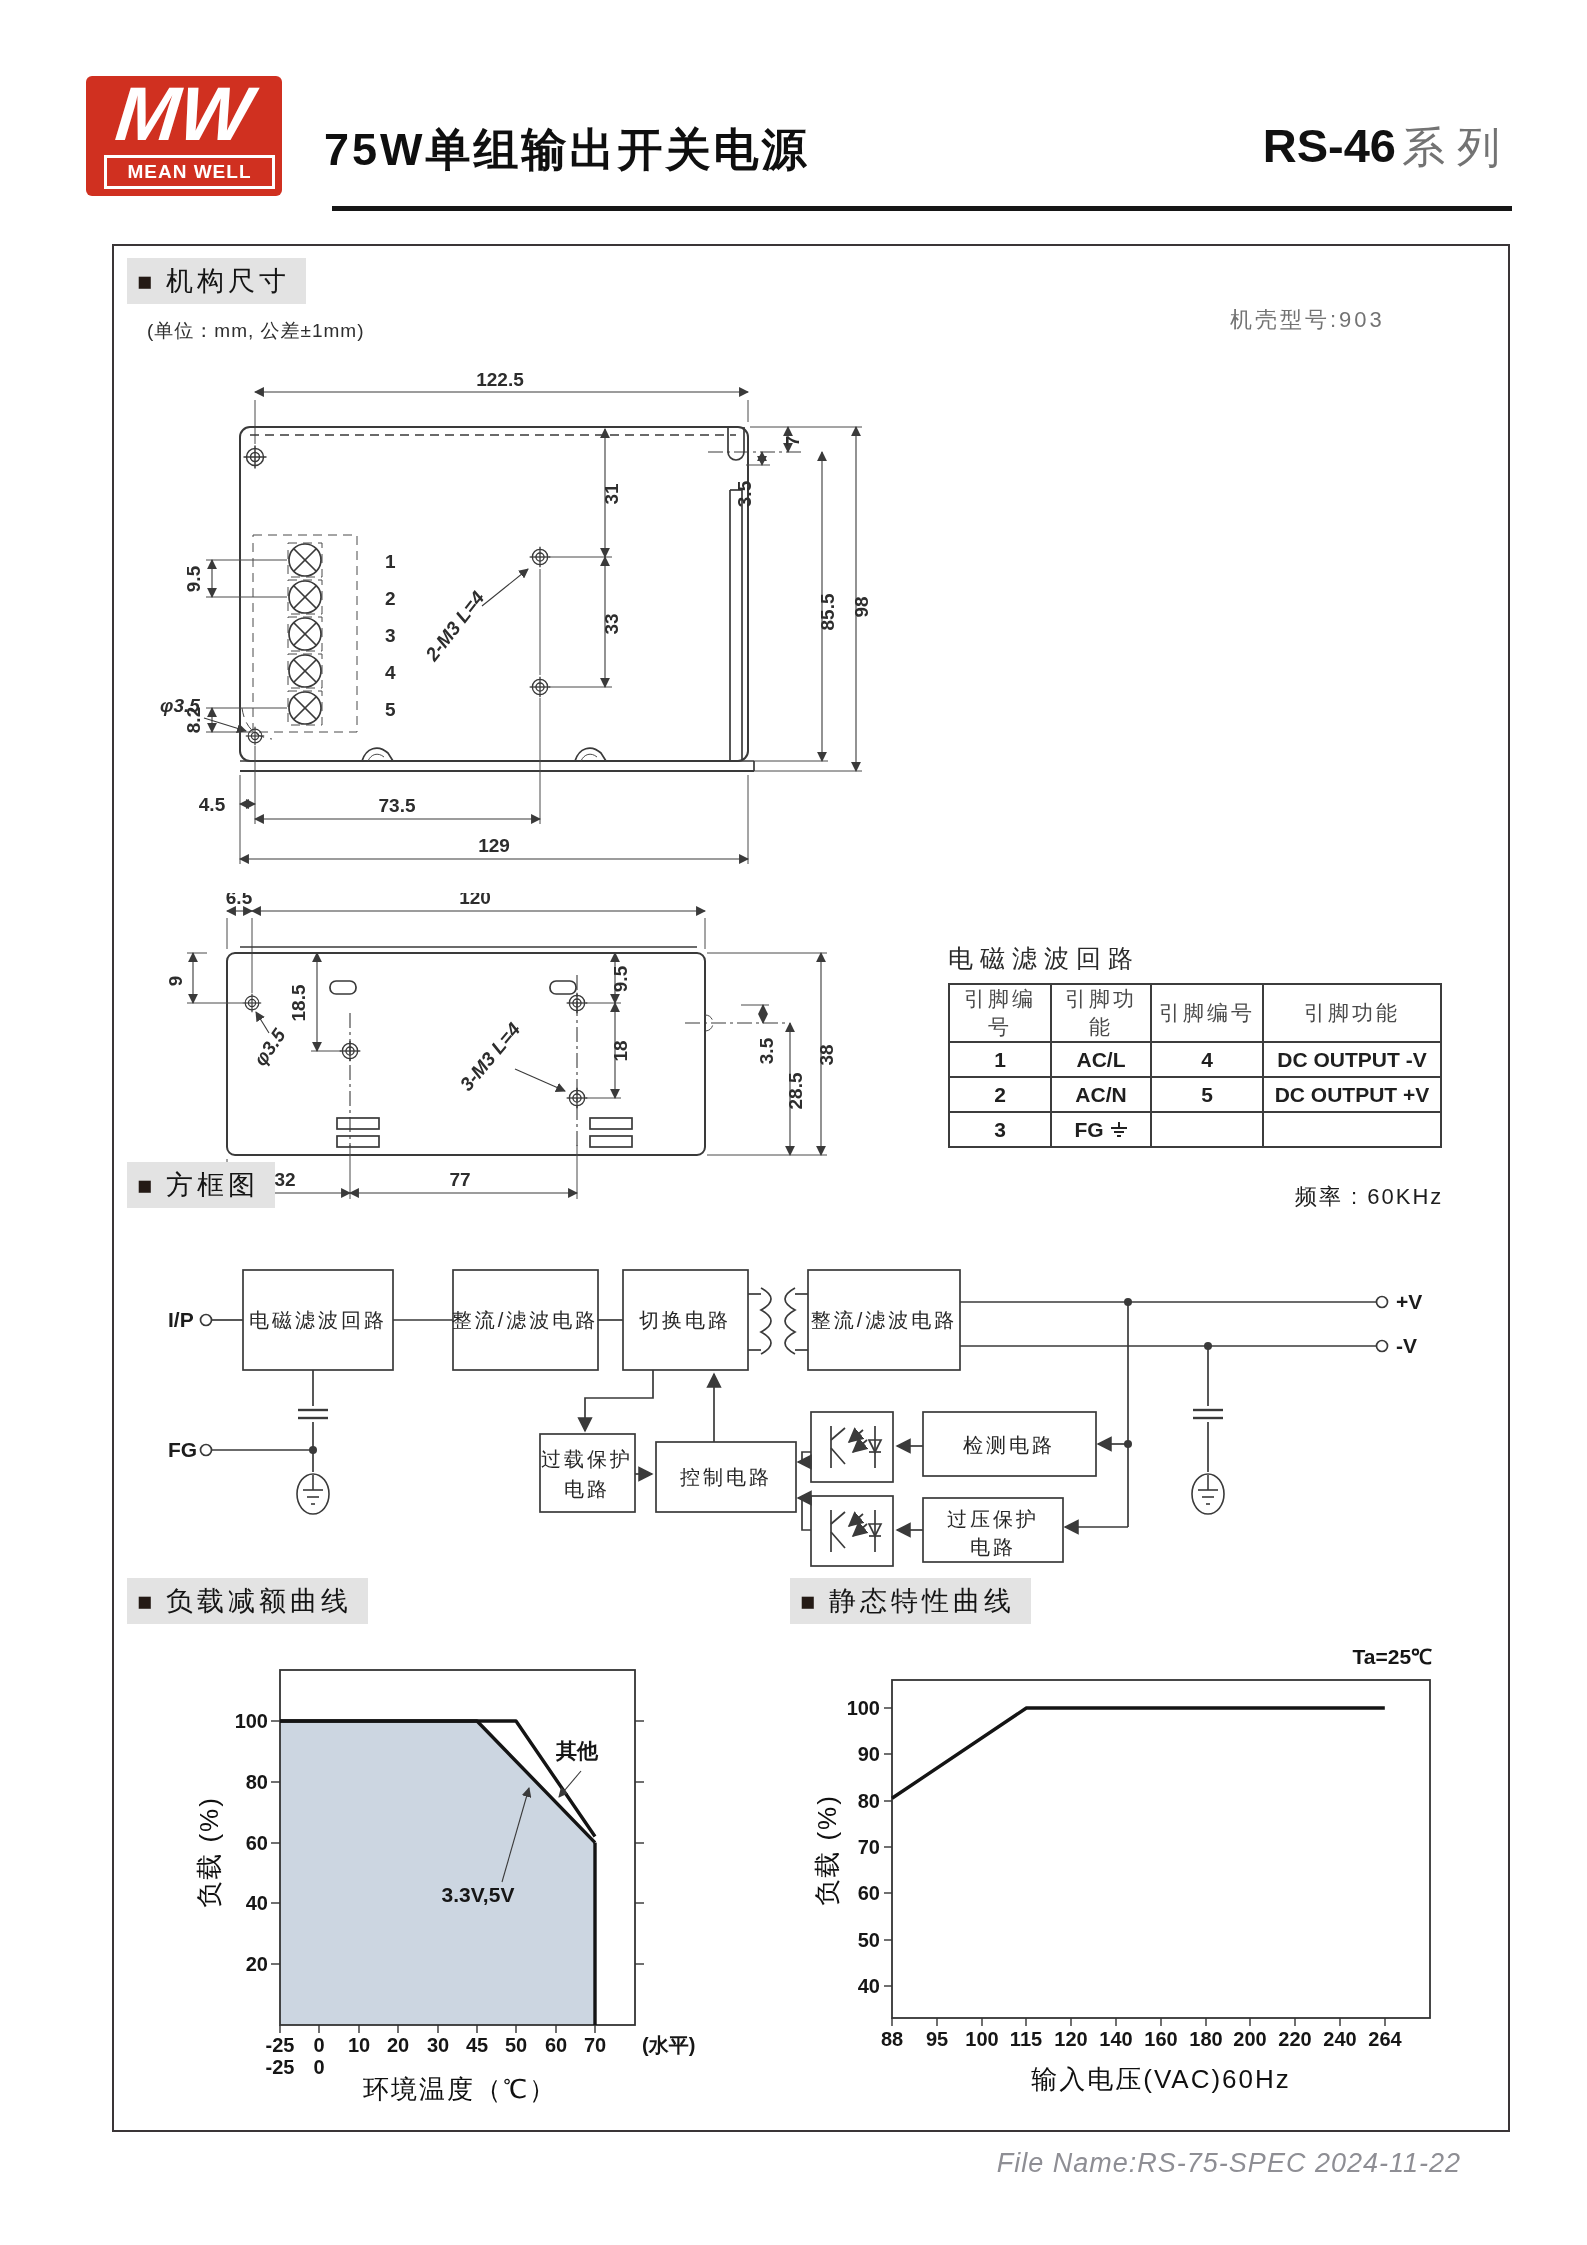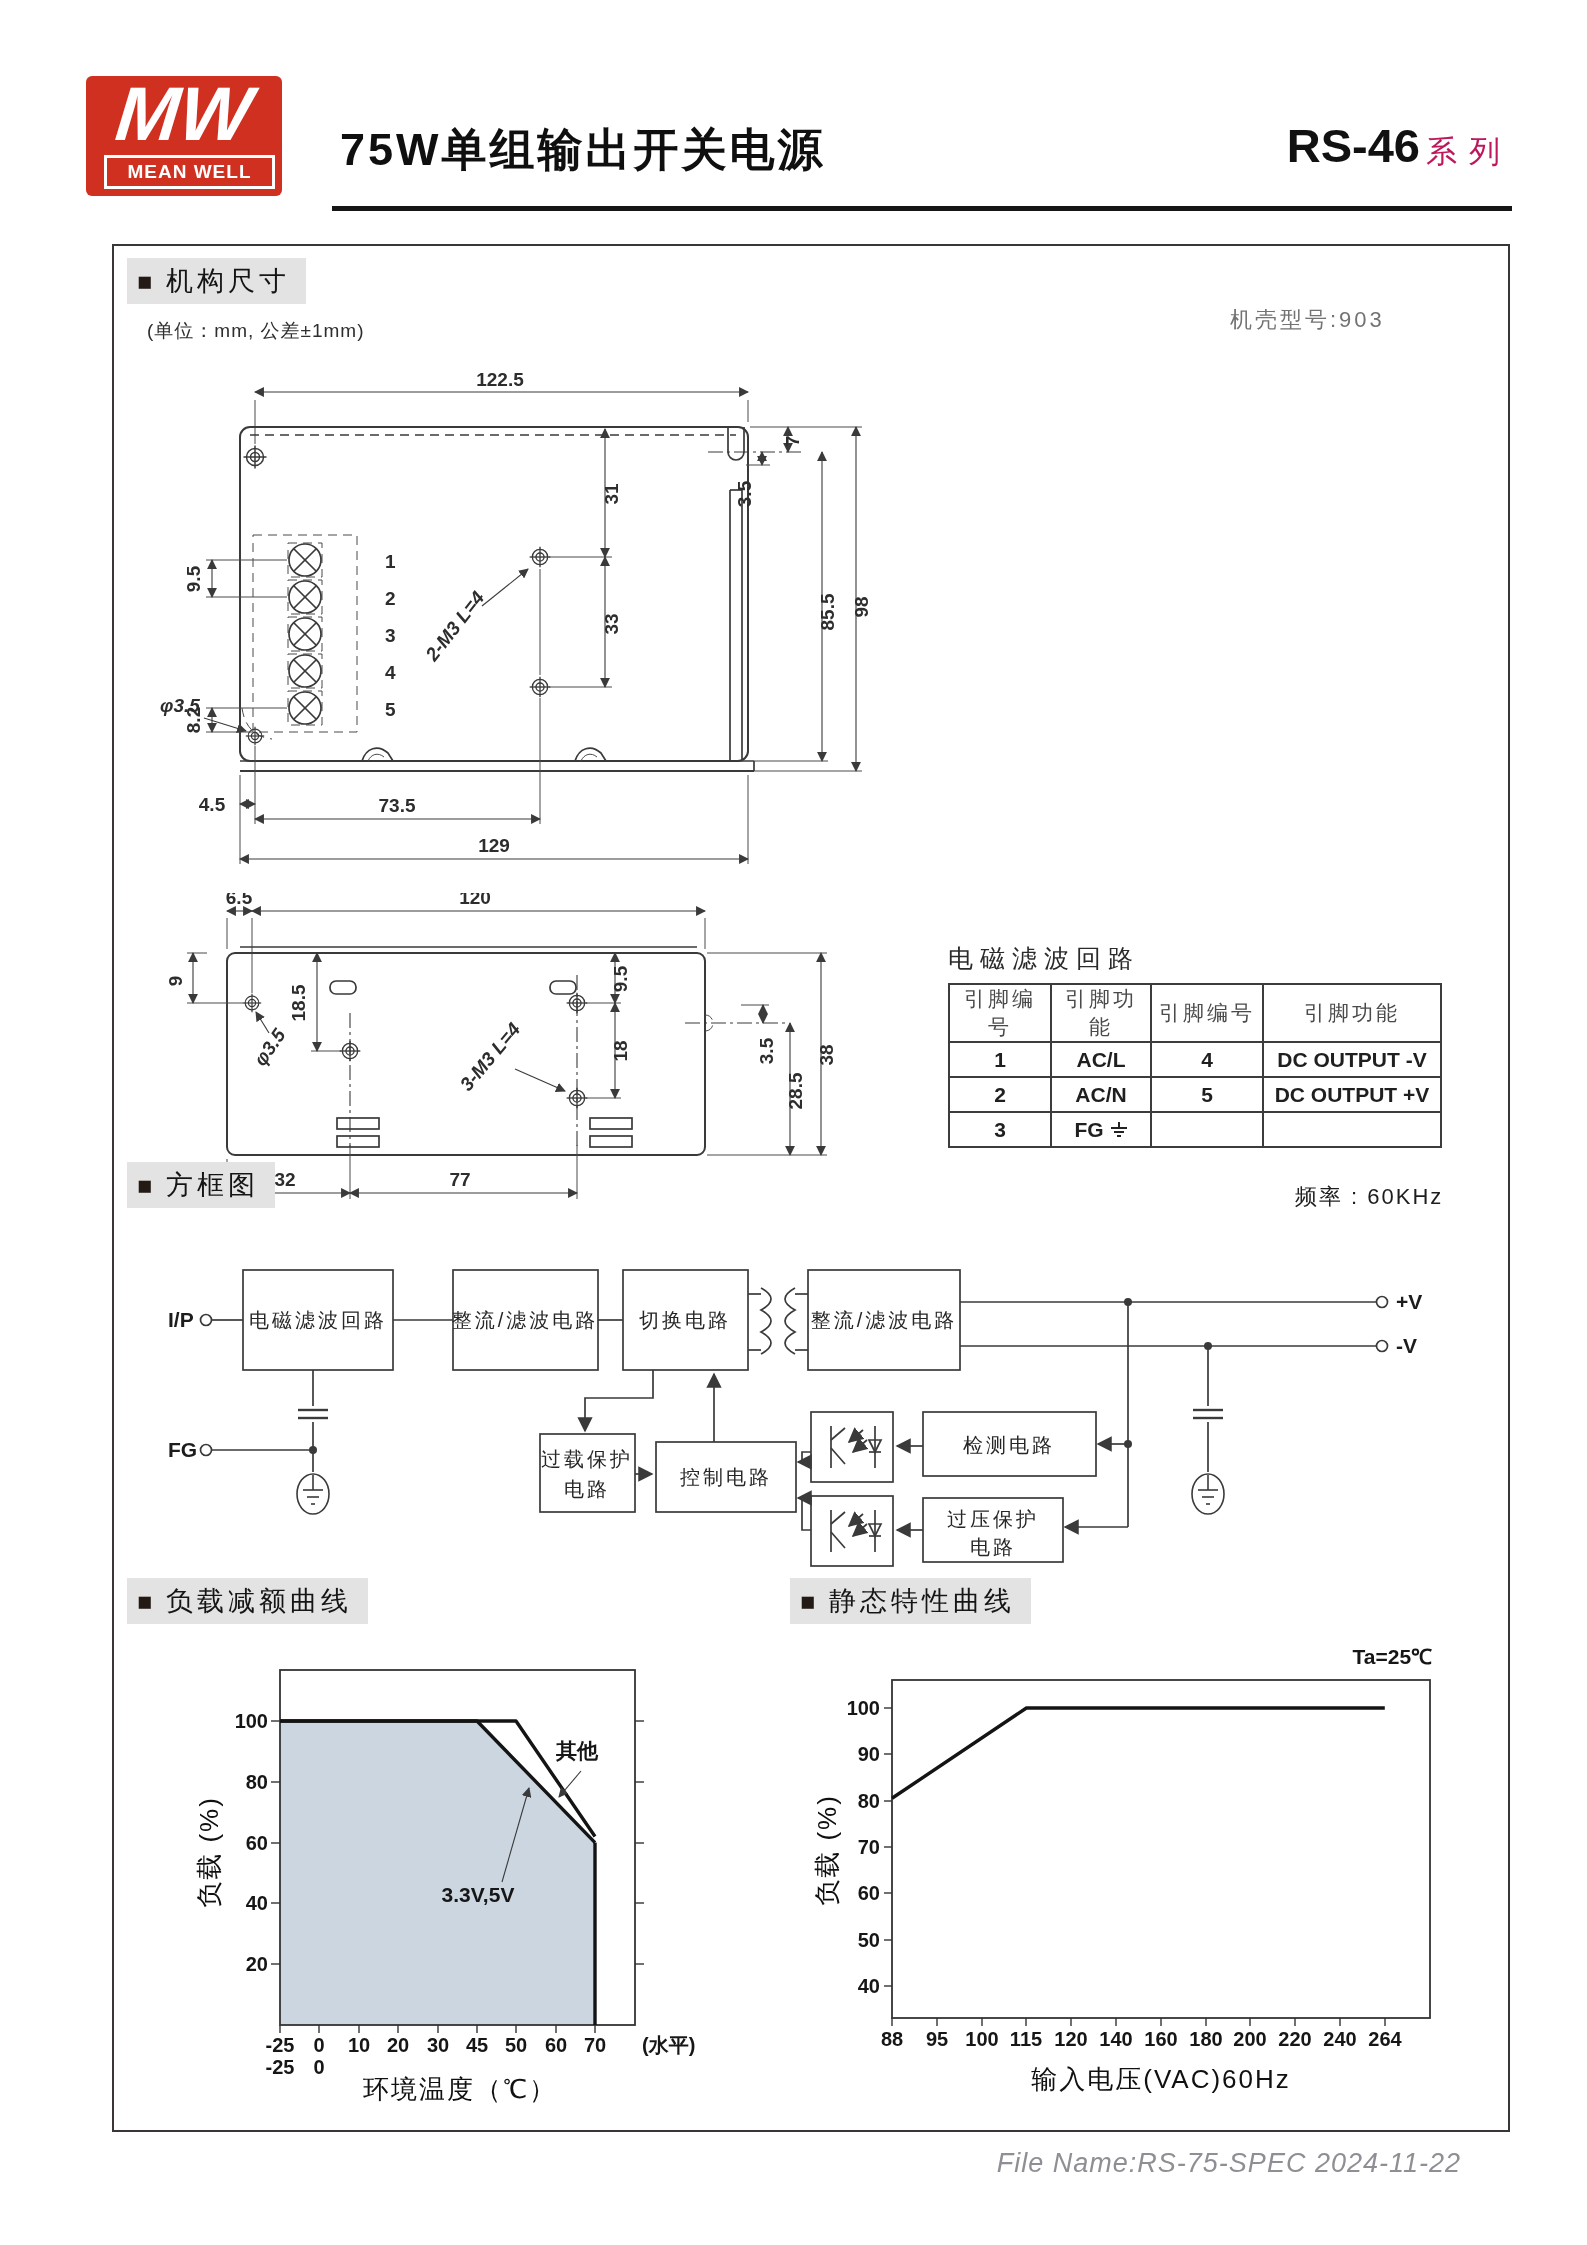--- a/index.html
+++ b/index.html
@@ -15,21 +15,21 @@
   .freq{font-size:22px;color:#1d1d1d;letter-spacing:2px;}
   
   .logo{background:#d03020;border-radius:6px;}
   .logo .mw{position:absolute;top:-2px;left:0;right:0;text-align:center;color:#fff;
     font-weight:800;font-size:76px;font-style:italic;transform:skewX(-6deg);line-height:1.05;}
   .logo .bar{position:absolute;left:18px;right:7px;bottom:7px;height:28px;border:3px solid #fff;
     display:flex;align-items:center;justify-content:center;color:#fff;font-weight:700;font-size:19px;letter-spacing:1px;}
   .doc-title{font-size:45px;font-weight:700;color:#0f0f0f;letter-spacing:3px;white-space:nowrap;}
   .series-wrap{white-space:nowrap;}
   .series{font-size:47px;font-weight:700;color:#111;}
-  .series-suffix{font-size:31px;font-weight:500;color:#be185d;letter-spacing:12px;margin-left:6px;}
+  .series-suffix{font-size:43px;font-weight:500;color:#737373;letter-spacing:12px;margin-left:6px;}
   .title-rule{background:#161616;height:5px;}
   
   .tt-title{font-size:25px;color:#2a2a2a;letter-spacing:7px;}
   table.tt{border-collapse:collapse;margin-top:8px;}
   table.tt th, table.tt td{border:2px solid #3c3c3c;text-align:center;height:33px;padding:0 6px;}
   table.tt th{font-size:21px;font-weight:400;color:#4a4a4a;letter-spacing:3px;}
   table.tt td{font-size:21px;font-weight:700;color:#1f1f1f;}
   .fg-cell{display:inline-flex;align-items:center;gap:6px;}
   
   svg text{font-family:"Liberation Sans", sans-serif;}
@@ -81,21 +81,21 @@
         <line x1="-15" y1="-4" x2="15" y2="-4"></line>
         <line x1="-15" y1="4" x2="15" y2="4"></line>
       </g>
     </defs>
   </svg>
 
   <div class="abs logo" style="left:86px;top:76px;width:196px;height:120px;">
     <div class="mw">MW</div>
     <div class="bar">MEAN WELL</div>
   </div>
-  <div class="abs doc-title" style="left:340px;top:120px;">75W单组输出开关电源</div>
+  <div class="abs doc-title" style="left:324px;top:120px;">75W单组输出开关电源</div>
   <div class="abs series-wrap" style="right:75px;top:118px;">
     <span class="series">RS-46</span><span class="series-suffix">系列</span>
   </div>
   <div class="abs title-rule" style="left:332px;top:206px;width:1180px;"></div>
 
   <div class="abs border-box" style="left:112px;top:244px;width:1394px;height:1884px;"></div>
 
   <div class="abs sec-head" style="left:127px;top:258px;">
     <span class="mk">■</span>
     <span>机构尺寸</span>

